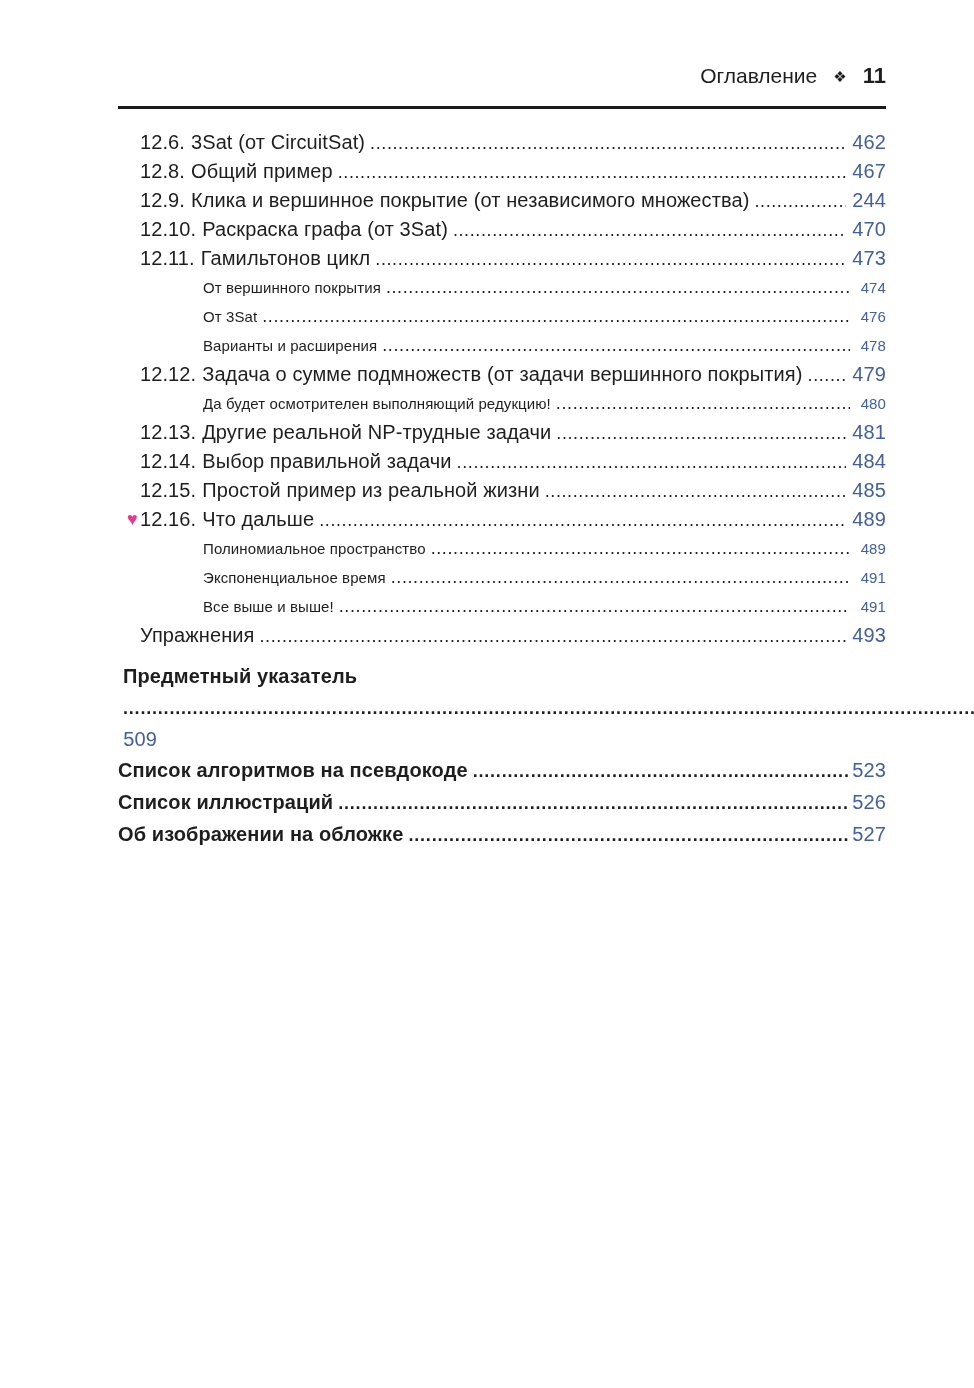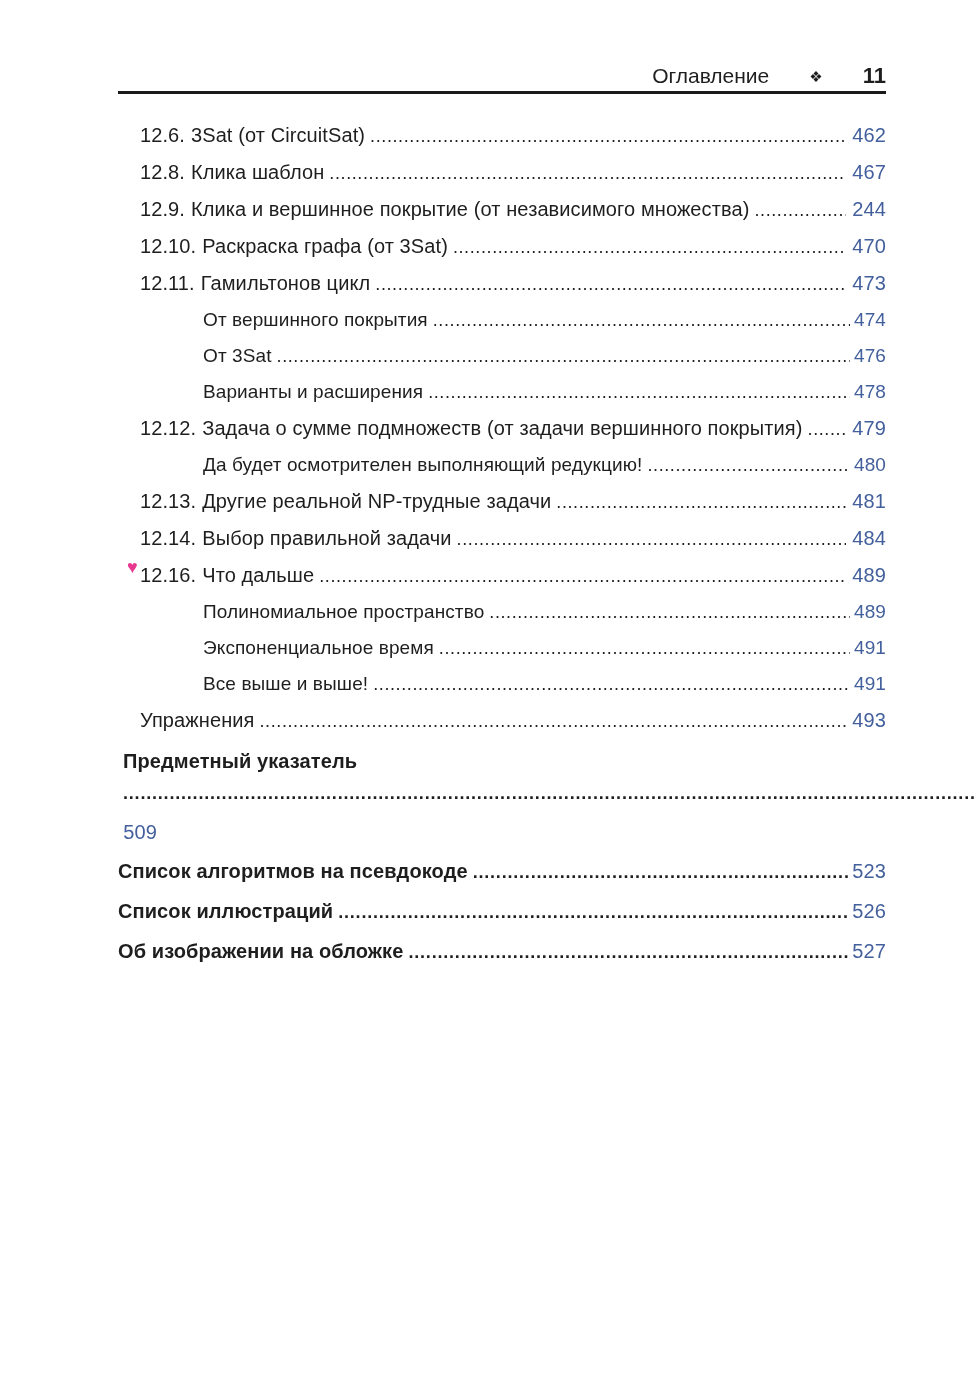--- a/index.html
+++ b/index.html
@@ -18,22 +18,22 @@
   }
   .content {
     padding: 64px 88px 0 118px;
   }
 
   
   .running-head {
     display: flex;
     justify-content: flex-end;
     align-items: flex-start;
-    gap: 40px;
-    padding-bottom: 3px;
+    gap: 16px;
+    padding-bottom: 18px;
     border-bottom: 3px solid var(--rule, #1a1a1a);
     line-height: 24px;
   }
   .running-head .title {
     font-size: 21px;
     color: var(--text, #1e1e1e);
   }
   .running-head .diamond {
     font-size: 15px;
     align-self: center;
@@ -77,25 +77,24 @@
     content: "..............................................................................................................................................................................................................................................................";
     font-size: 18px;
     letter-spacing: 0.6px;
   }
   .entry .pg {
     flex: 0 0 auto;
     min-width: 34px;
     text-align: right;
     color: var(--blue, #43609d);
     font-weight: 400;
-    margin-top: 8px;
   }
 
   .entry.lvl1 { padding-left: 22px; }
-  .entry.lvl2 { padding-left: 85px; font-size: 19px; }
+  .entry.lvl2 { padding-left: 85px; font-size: 15px; }
   .entry.lvl2 .dots { margin-right: 2px; }
   .entry.lvl0 {
     padding-left: 0;
     font-weight: 700;
     line-height: 31px;
   }
   .entry.lvl0 .dots { margin-right: 3px; }
   .entry.lvl0 .dots::after { font-weight: 700; letter-spacing: 0.8px; }
   
   .entry:not(.lvl0) + .entry.lvl0 { margin-top: 11px; flex-direction: column; }
@@ -119,21 +118,21 @@
       <span class="folio">11</span>
     </header>
 
     <main class="toc">
         <div class="entry lvl1">
           <span class="label"><span class="num">12.6.</span><span>3Sat (от CircuitSat)</span></span>
           <span class="dots"></span>
           <span class="pg">462</span>
         </div>
         <div class="entry lvl1">
-          <span class="label"><span class="num">12.8.</span><span>Клика шаблон</span></span>
+          <span class="label"><span class="num">12.8.</span><span>Общий пример</span></span>
           <span class="dots"></span>
           <span class="pg">467</span>
         </div>
         <div class="entry lvl1">
           <span class="label"><span class="num">12.9.</span><span>Клика и вершинное покрытие (от независимого множества)</span></span>
           <span class="dots"></span>
           <span class="pg">244</span>
         </div>
         <div class="entry lvl1">
           <span class="label"><span class="num">12.10.</span><span>Раскраска графа (от 3Sat)</span></span>
@@ -172,20 +171,25 @@
         </div>
         <div class="entry lvl1">
           <span class="label"><span class="num">12.13.</span><span>Другие реальной NP-трудные задачи</span></span>
           <span class="dots"></span>
           <span class="pg">481</span>
         </div>
         <div class="entry lvl1">
           <span class="label"><span class="num">12.14.</span><span>Выбор правильной задачи</span></span>
           <span class="dots"></span>
           <span class="pg">484</span>
+        </div>
+        <div class="entry lvl1">
+          <span class="label"><span class="num">12.15.</span><span>Простой пример из реальной жизни</span></span>
+          <span class="dots"></span>
+          <span class="pg">485</span>
         </div>
         <div class="entry lvl1">
           <span class="heart">♥</span>
           <span class="label"><span class="num">12.16.</span><span>Что дальше</span></span>
           <span class="dots"></span>
           <span class="pg">489</span>
         </div>
         <div class="entry lvl2">
           <span class="label"><span>Полиномиальное пространство</span></span>
           <span class="dots"></span>

